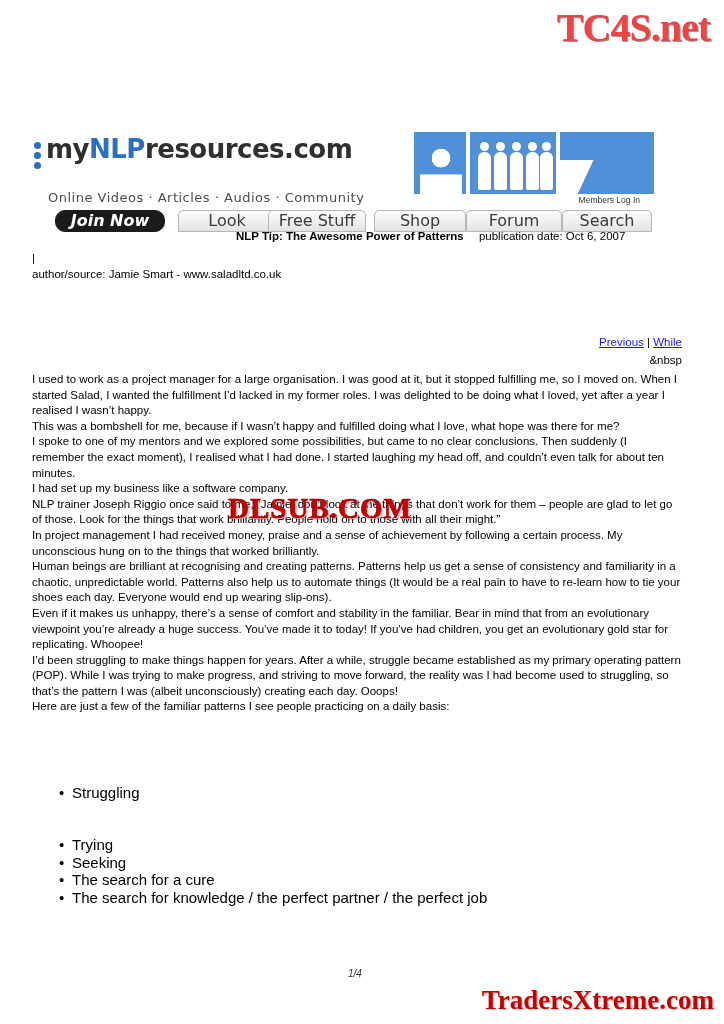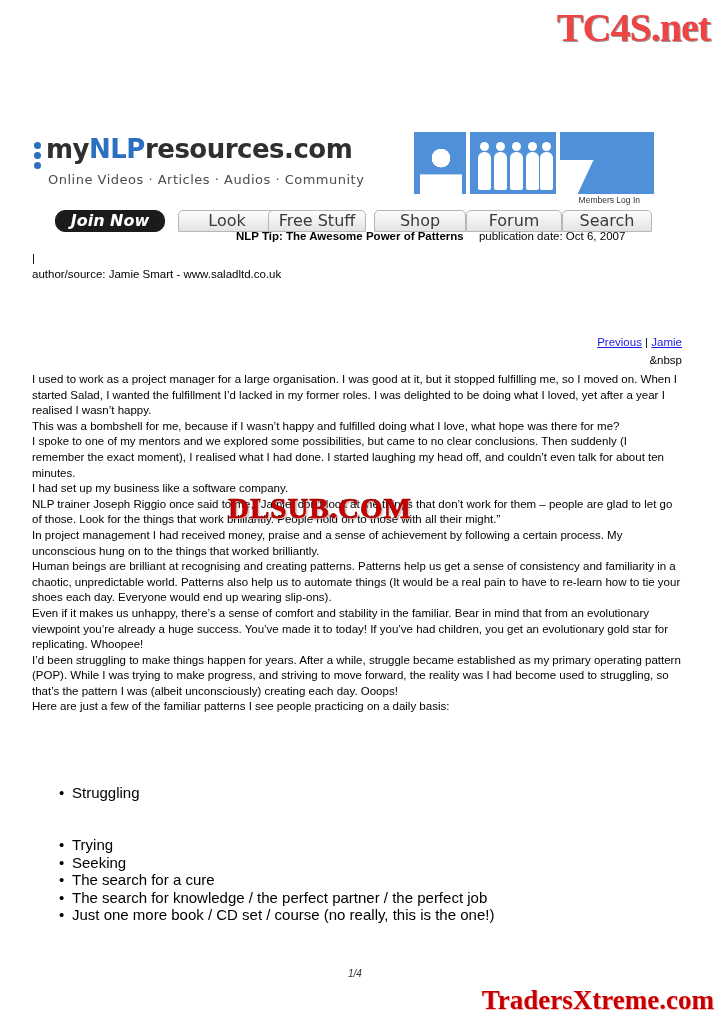--- a/index.html
+++ b/index.html
@@ -69,21 +69,21 @@
     letter-spacing: -0.5px;
     color: #2f2f2f;
     white-space: nowrap;
   }
   .logo-text .blue {
     color: #2a6fc0;
   }
   .logo-sub {
     position: absolute;
     left: 16px;
-    top: 40px;
+    top: 58px;
     font-family: "DejaVu Sans", sans-serif;
     font-size: 13px;
     color: #4c4c4c;
     letter-spacing: 0.5px;
     white-space: nowrap;
   }
 
   .banner-images {
     position: absolute;
     left: 352px;
@@ -349,21 +349,21 @@
 <div class="article-head">
   <span>NLP Tip: The Awesome Power of Patterns</span>
   <span class="pubdate">publication date: Oct 6, 2007</span>
 </div>
 <div class="pipe-line">|</div>
 <div class="author-line">author/source: Jamie Smart - www.saladltd.co.uk</div>
 
 <div class="pagenav">
   <a href="#">Previous</a>
   <span>|</span>
-  <a href="#">Jamie</a>
+  <a href="#">While</a>
 </div>
 <div class="nbsp-line">&amp;nbsp</div>
 
 <div class="body-copy">
   <p>I used to work as a project manager for a large organisation. I was good at it, but it stopped fulfilling me, so I moved on. When I started Salad, I wanted the fulfillment I’d lacked in my former roles. I was delighted to be doing what I loved, yet after a year I realised I wasn’t happy.</p>
   <p>This was a bombshell for me, because if I wasn’t happy and fulfilled doing what I love, what hope was there for me?</p>
   <p>I spoke to one of my mentors and we explored some possibilities, but came to no clear conclusions. Then suddenly (I remember the exact moment), I realised what I had done. I started laughing my head off, and couldn’t even talk for about ten minutes.</p>
   <p>I had set up my business like a software company.</p>
   <p>NLP trainer Joseph Riggio once said to me, “Jamie, don’t look at the things that don’t work for them – people are glad to let go of those. Look for the things that work brilliantly. People hold on to those with all their might.”</p>
   <p>In project management I had received money, praise and a sense of achievement by following a certain process. My unconscious hung on to the things that worked brilliantly.</p>
@@ -379,18 +379,17 @@
   <ul>
     <li>Struggling</li>
   </ul>
 </div>
 <div class="bullets bullet-rest">
   <ul>
     <li>Trying</li>
     <li>Seeking</li>
     <li>The search for a cure</li>
     <li>The search for knowledge / the perfect partner / the perfect job</li>
-    <li>Just one more book / CD set / course (no really, this is the one!)</li>
   </ul>
 </div>
 
 <div class="page-num">1/4</div>
 <div class="tx-watermark">TradersXtreme.com</div>
 
 </body></html>

